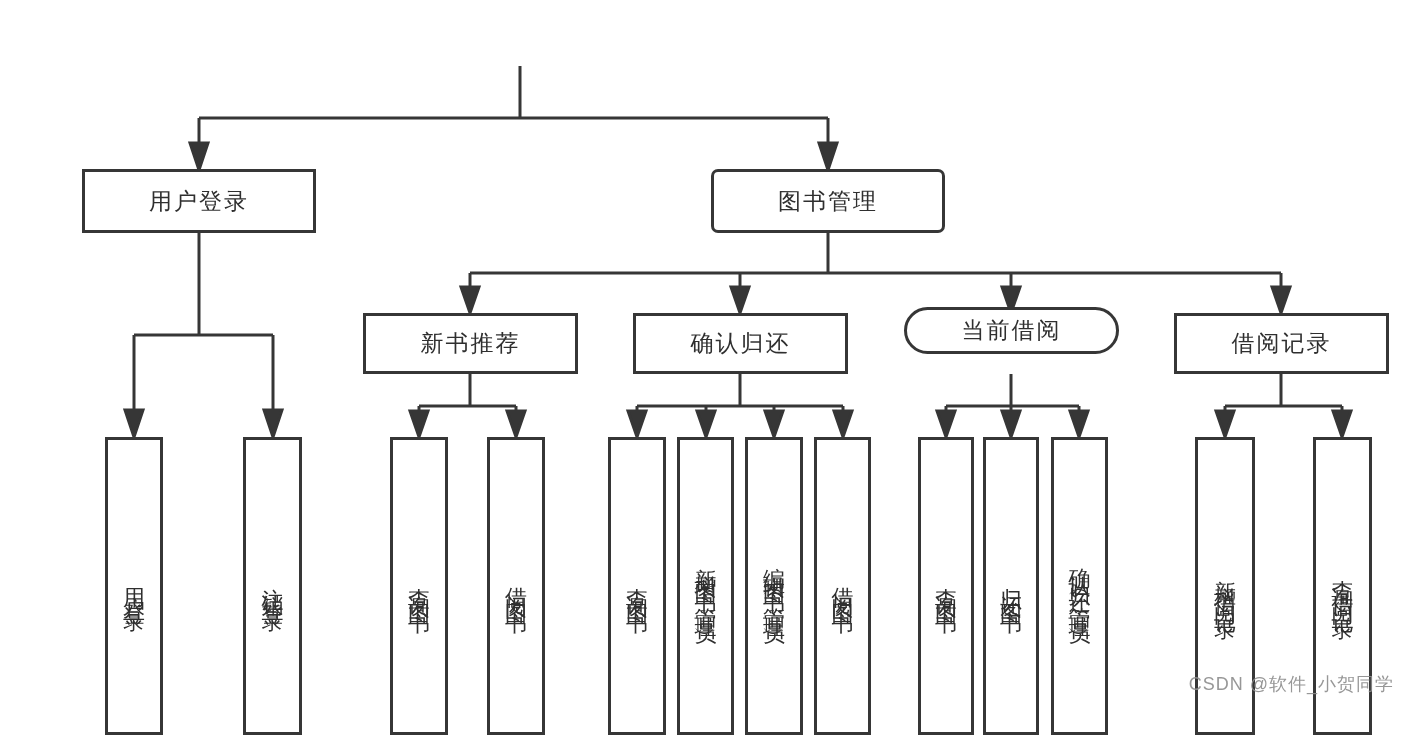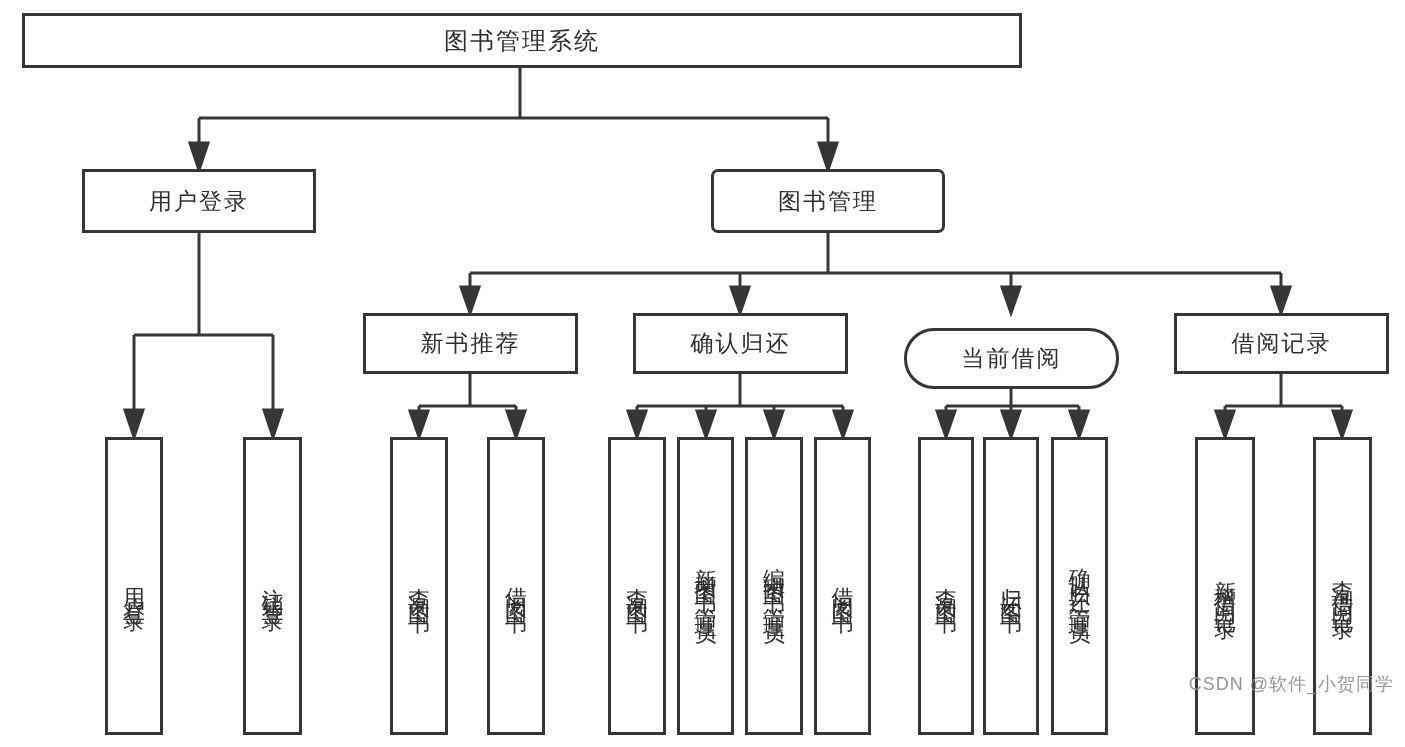--- a/index.html
+++ b/index.html
@@ -122,38 +122,35 @@
       <g>
         <path fill="none" d="M1281 374 V406 M1225 406 H1342"></path>
         <line x1="1225" y1="406" x2="1225" y2="412"></line>
         <polygon points="1216,411 1234,411 1225,437"></polygon>
         <line x1="1342" y1="406" x2="1342" y2="412"></line>
         <polygon points="1333,411 1351,411 1342,437"></polygon>
       </g>
     </g>
   </svg>
 
-  <div class="node root" style="left:22px; top:13px; width:1000px; height:55px;">
-    <span>图书管理系统</span>
-  </div>
 
   <div class="node lvl1" style="left:82px; top:169px; width:234px; height:64px;">
     <span>用户登录</span>
   </div>
   <div class="node lvl1" style="left:711px; top:169px; width:234px; height:64px;border-radius:7px;">
     <span>图书管理</span>
   </div>
 
   <div class="node lvl2" style="left:363px; top:313px; width:215px; height:61px;">
     <span>新书推荐</span>
   </div>
   <div class="node lvl2" style="left:633px; top:313px; width:215px; height:61px;">
     <span>确认归还</span>
   </div>
-  <div class="node lvl2" style="left:904px; top:328px; width:215px; height:61px;border-radius:30px;">
+  <div class="node lvl2" style="left:904px; top:307px; width:215px; height:47px;border-radius:30px;">
     <span>当前借阅</span>
   </div>
   <div class="node lvl2" style="left:1174px; top:313px; width:215px; height:61px;">
     <span>借阅记录</span>
   </div>
 
   <div class="node leaf" style="left:105px; top:437px; width:58px; height:298px;">
     <span class="vtext">用户登录</span>
   </div>
   <div class="node leaf" style="left:243px; top:437px; width:59px; height:298px;">

